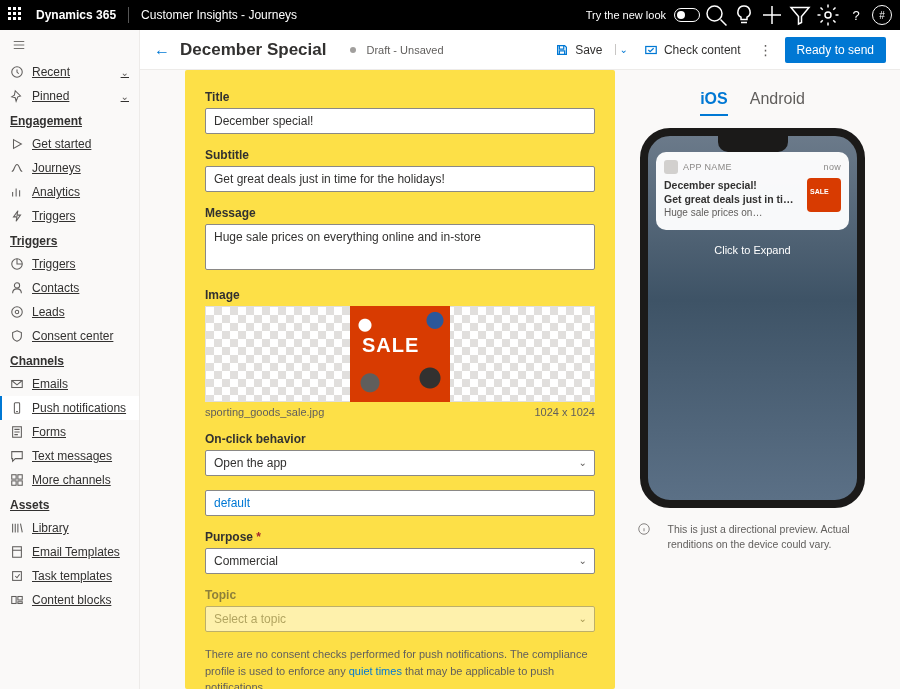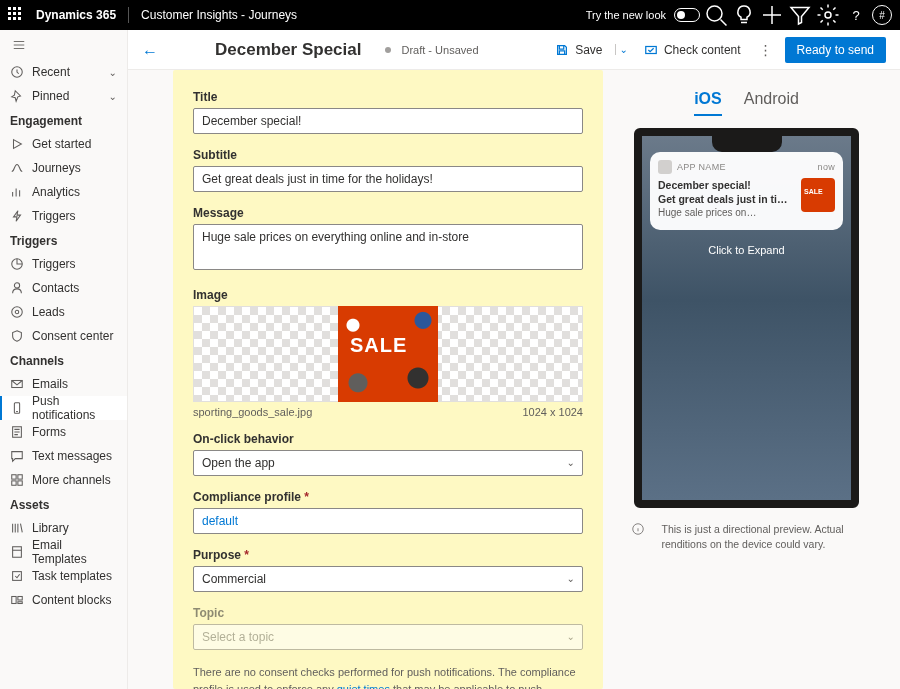--- a/index.html
+++ b/index.html
@@ -13,46 +13,46 @@
   .divider-v { width: 1px; height: 16px; background: #555; margin-right: 12px; }
   .topbar-right { margin-left: auto; display: flex; align-items: center; gap: 4px; }
   .try-new { font-size: 11px; margin-right: 4px; }
   .toggle { width: 26px; height: 14px; border: 1px solid #fff; border-radius: 8px; position: relative; }
   .toggle::after { content:""; position:absolute; width:8px; height:8px; background:#fff; border-radius:50%; top:2px; left:2px; }
   .topicon { width: 24px; height: 24px; display:flex; align-items:center; justify-content:center; font-size:13px; cursor:pointer; }
   .topicon.circle { border:1px solid #fff; border-radius:50%; width:20px; height:20px; font-size:10px; }
 
   
   .shell { display:flex; height: calc(689px - 30px); }
-  .sidebar { width: 128px; background:#faf9f8; border-right:1px solid #edebe9; font-size:12px; overflow:hidden; }
+  .sidebar { width: 140px; background:#faf9f8; border-right:1px solid #edebe9; font-size:12px; overflow:hidden;text-decoration:underline; }
   .side-row { display:flex; align-items:center; height:24px; padding: 0 10px; cursor:pointer; gap:8px; color:#323130; }
   .side-row.selected { background:#fff; border-left:2px solid #0078d4; padding-left:8px; }
   .side-head { font-weight:600; padding: 6px 10px 4px; font-size:12px; }
   .side-ico { width:14px; height:14px; display:flex; align-items:center; justify-content:center; color:#605e5c; }
   .side-ico svg { width:14px; height:14px; stroke:#605e5c; fill:none; stroke-width:1.2; }
   .chev { margin-left:auto; font-size:10px; color:#605e5c; }
   .hamburger { height:30px; display:flex; align-items:center; padding-left:12px; }
   .hamburger svg { width:14px; stroke:#605e5c; }
 
   
   .main { flex:1; display:flex; flex-direction:column; background:#faf9f8; }
   .cmdbar { height:40px; background:#fff; border-bottom:1px solid #edebe9; display:flex; align-items:center; padding:0 14px; gap:10px; }
   .back { color:#0078d4; font-size:16px; cursor:pointer; }
-  .title { font-size:17px; font-weight:600;margin-left:47px; }
+  .title { font-size:17px; font-weight:600; }
   .status-dot { width:6px; height:6px; border-radius:50%; background:#a19f9d; margin-left:14px; }
   .status-txt { font-size:11px; color:#605e5c; }
   .cmdbar-right { margin-left:auto; display:flex; align-items:center; gap:6px; }
   .cmdbtn { display:flex; align-items:center; gap:6px; font-size:12px; padding:4px 6px; cursor:pointer; color:#323130; }
   .cmdbtn svg { width:14px; height:14px; fill:none; stroke:#0078d4; stroke-width:1.4; }
   .chev-sm { color:#0078d4; font-size:10px; padding:0 4px; border-left:1px solid #c8c6c4; cursor:pointer; }
   .more { font-size:14px; color:#605e5c; padding:0 6px; cursor:pointer; }
   .primary { background:#0078d4; color:#fff; border-radius:2px; padding:6px 12px; font-size:12px; cursor:pointer; }
 
   .content { flex:1; display:flex; overflow:hidden; }
-  .form-panel { width:430px; background:#fef9c3; margin:0 0 0 45px; padding:20px 20px 10px; overflow-y:auto; border-radius:2px; }
+  .form-panel { width:430px; background:#fde047; margin:0 0 0 45px; padding:20px 20px 10px; overflow-y:auto; border-radius:2px; }
   .form-panel::-webkit-scrollbar{width:0}
   .fld { margin-bottom:14px; }
   .fld-label { font-size:12px; font-weight:600; margin-bottom:4px; display:block; }
   .req::after { content:" *"; color:#a4262c; }
   .txt { width:100%; border:1px solid #8a8886; border-radius:2px; padding:5px 8px; font-size:12px; color:#323130; background:#fff; }
   .txt.area { height:46px; resize:none; }
   .link-val { color:#0078d4; }
   .sel { position:relative; }
   .sel .chevd { position:absolute; right:8px; top:7px; font-size:10px; color:#605e5c; pointer-events:none; }
   .topic { opacity:.55; }
@@ -67,21 +67,21 @@
      radial-gradient(circle at 20% 80%, #605e5c 9px, transparent 10px);}
   .img-meta { display:flex; justify-content:space-between; font-size:11px; color:#605e5c; margin-top:4px; }
   .helptext { font-size:11px; color:#605e5c; line-height:1.5; }
   .helptext a { color:#0078d4; text-decoration:none; }
 
   
   .preview { flex:1; padding:20px 26px 10px 16px; display:flex; flex-direction:column; align-items:center; }
   .tabs { display:flex; gap:22px; font-size:16px; margin-bottom:12px; }
   .tab { padding-bottom:6px; cursor:pointer; color:#605e5c; }
   .tab.active { color:#0078d4; border-bottom:2px solid #0078d4; font-weight:600; }
-  .phone { width:225px; height:380px; border-radius:6px; background:linear-gradient(#6b7a8a 0%, #3e5366 45%, #5b7086 100%); border:8px solid #1b1a19; position:relative; padding-top:12px; }
+  .phone { width:225px; height:380px; border-radius:30px; background:linear-gradient(#6b7a8a 0%, #3e5366 45%, #5b7086 100%); border:8px solid #1b1a19; position:relative; padding-top:12px; }
   .notch { width:70px; height:16px; background:#1b1a19; border-radius:0 0 10px 10px; position:absolute; top:0; left:50%; transform:translateX(-50%); }
   .notif { margin:4px 8px 0; background:rgba(255,255,255,.96); border-radius:10px; padding:8px 8px 10px; font-size:10px; }
   .notif-head { display:flex; align-items:center; gap:5px; color:#8a8886; font-size:9px; text-transform:uppercase; letter-spacing:.3px; }
   .appico { width:14px; height:14px; background:#d2d0ce; border-radius:3px; }
   .now { margin-left:auto; text-transform:none; }
   .notif-body { display:flex; gap:6px; margin-top:4px; }
   .notif-text { flex:1; line-height:1.35; }
   .nt-title { font-weight:700; font-size:10.5px; }
   .nt-sub { font-weight:700; font-size:10.5px; white-space:nowrap; overflow:hidden; text-overflow:ellipsis; max-width:130px; }
   .nt-msg { color:#605e5c; font-size:10px; }
@@ -379,21 +379,20 @@
           <div class="img-meta">
             <span>sporting_goods_sale.jpg</span>
             <span>1024 x 1024</span>
           </div>
         </div>
         <div class="fld">
           <label class="fld-label">On-click behavior</label>
           <div class="sel"><input class="txt" readonly="" value="Open the app" style=""><span class="chevd">⌄</span></div>
         </div>
         <div class="fld">
-          <label class="fld-label req">Compliance profile</label>
           <div class="sel"><input class="txt link-val" readonly="" value="default" style=""></div>
         </div>
         <div class="fld">
           <label class="fld-label req">Purpose</label>
           <div class="sel"><input class="txt" readonly="" value="Commercial" style=""><span class="chevd">⌄</span></div>
         </div>
         <div class="fld topic">
           <label class="fld-label">Topic</label>
           <div class="sel"><input class="txt" disabled="" placeholder="Select a topic" style=""><span class="chevd">⌄</span></div>
         </div>

